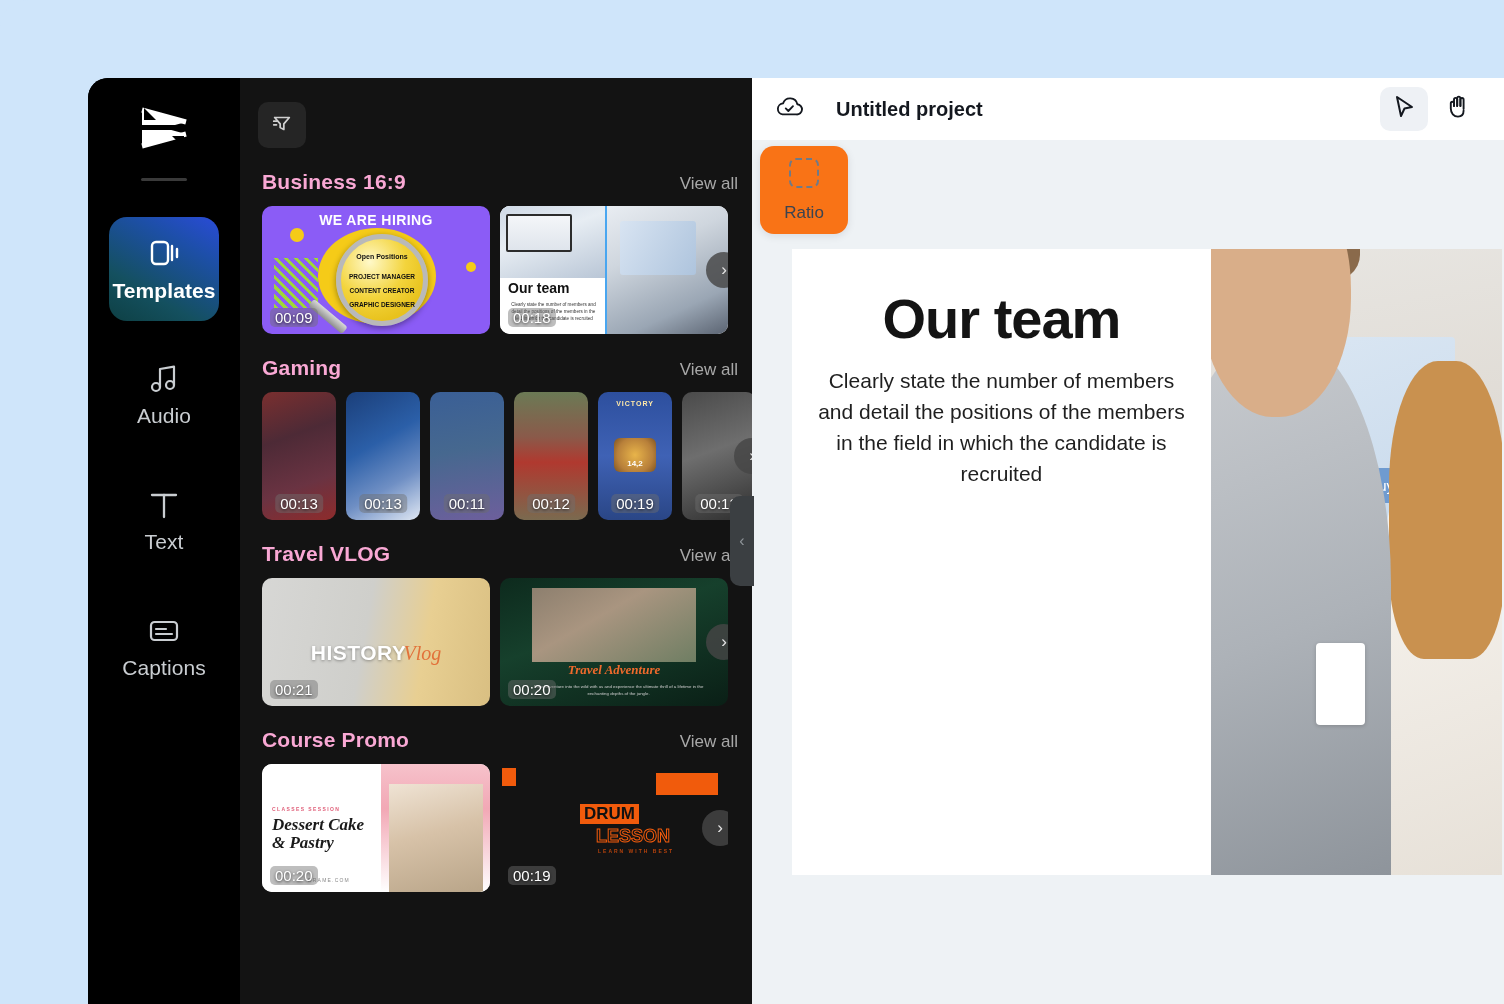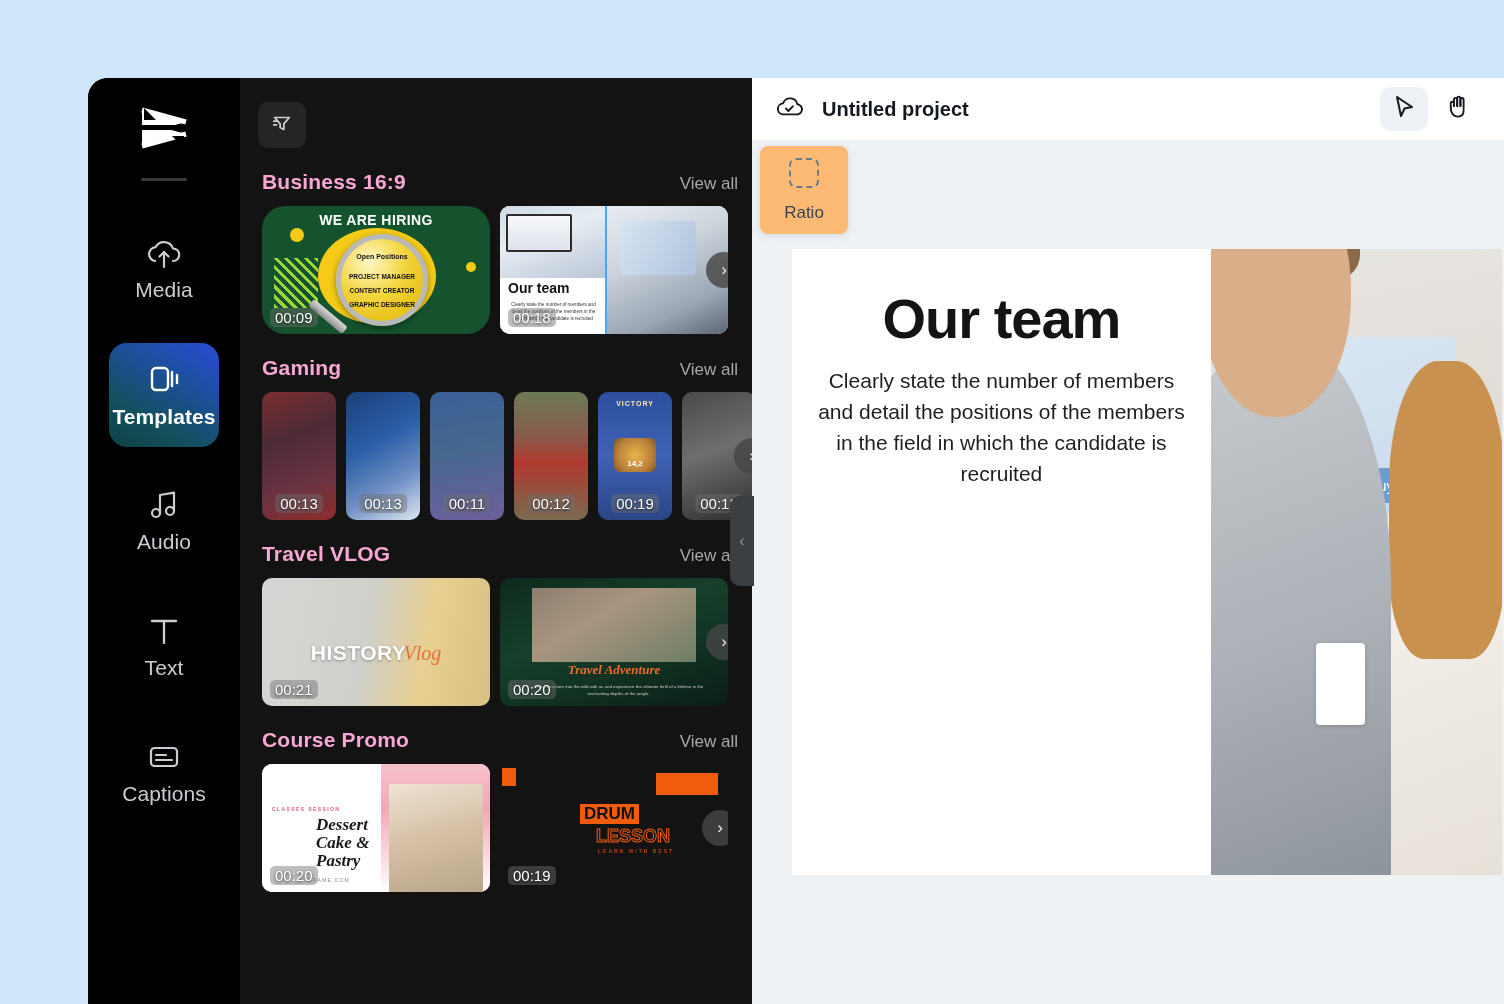--- a/index.html
+++ b/index.html
@@ -87,21 +87,21 @@
   .card.tall .dur { left: 50%; transform: translateX(-50%); }
   .nav-next {
     position: absolute; width: 36px; height: 36px; border-radius: 50%;
     background: rgba(70,70,70,.82); color: #e7e7e7;
     display:flex; align-items:center; justify-content:center;
     top: 50%; margin-top: -18px; cursor: pointer; font-size: 17px;
   }
 
   
   .art { position:absolute; inset:0; }
-  .hiring { background:#14532d;border-radius:23px; }
+  .hiring { background:#8b5cf6; }
   .hiring .h-title { position:absolute; top:6px; left:0; right:0; text-align:center;
     color:#fff; font-weight:800; font-size:14px; letter-spacing:.4px; font-family:"Liberation Sans",sans-serif;}
   .hiring .blob { position:absolute; width:118px; height:96px; background:#f5cb18; border-radius:50%; left:56px; top:22px;}
   .hiring .dot1 { position:absolute; width:14px;height:14px;border-radius:50%;background:#f5cb18;left:28px;top:22px;}
   .hiring .dot2 { position:absolute; width:10px;height:10px;border-radius:50%;background:#f5cb18;right:14px;top:56px;}
   .hiring .stripes{position:absolute;left:12px;top:52px;width:44px;height:50px;
     background:repeating-linear-gradient(45deg,#9ed63a 0 3px,transparent 3px 7px);}
   .hiring .glass{position:absolute;left:74px;top:28px;width:92px;height:92px;border-radius:50%;
     background:radial-gradient(circle at 35% 28%,#fff9c9 0%,#f3d43c 45%,#e8c21d 75%);
     border:5px solid #b9b9b9; box-shadow:0 2px 6px rgba(0,0,0,.4);}
@@ -144,47 +144,47 @@
   .adventure .inner-photo{position:absolute;left:14%;top:8%;width:72%;height:58%;
     background:linear-gradient(150deg,#8d7f6e 0%,#a99580 40%,#6f7e63 100%);}
   .adventure .ad-title{position:absolute;left:0;right:0;top:66%;text-align:center;color:#ef6a2c;
     font-size:13px;font-style:italic;font-weight:700;font-family:"Liberation Serif",serif;}
   .adventure .ad-body{position:absolute;left:10%;right:6%;top:82%;text-align:center;color:#cfcfcf;font-size:4.4px;line-height:1.6;}
 
   .dessert{background:#fff;display:flex;}
   .dessert .dl{width:52%;position:relative;background:#fff;padding:0 0 0 10px;}
   .dessert .dl .tagline{position:absolute;top:42px;left:10px;font-size:5px;color:#e0607a;letter-spacing:1.4px;font-weight:700;}
   .dessert .dl .dt{position:absolute;top:52px;left:10px;font-family:"Liberation Serif",serif;font-style:italic;
-    font-weight:700;font-size:17px;color:#1a1a1a;line-height:1.05;margin-left:44px;}
+    font-weight:700;font-size:17px;color:#1a1a1a;line-height:1.05;}
   .dessert .dl .dw{position:absolute;bottom:9px;left:46px;font-size:5px;color:#8a8a8a;letter-spacing:1.2px;}
   .dessert .dr{flex:1;background:linear-gradient(180deg,#f6c2cb 0%,#f2a8b5 35%,#fff 100%);position:relative;}
   .dessert .dr::after{content:"";position:absolute;left:8%;top:16%;right:6%;bottom:0;
     background:linear-gradient(165deg,#efe3d4 0%,#d7c2a8 45%,#b9a589 100%);}
 
   .drum{background:#0b0b0b;position:relative;}
   .drum .photo{position:absolute;left:0;top:0;width:40%;height:100%;
     background:linear-gradient(150deg,#5a5a5a 0%,#2a2a2a 55%,#0f0f0f 100%);}
   .drum .oblock{position:absolute;right:10px;top:9px;width:62px;height:22px;background:#f15b0c;}
   .drum .osm{position:absolute;left:2px;top:4px;width:14px;height:18px;background:#f15b0c;}
   .drum .t1{position:absolute;left:80px;top:40px;background:#f15b0c;color:#111;font-weight:800;font-size:17px;padding:0 4px;}
   .drum .t2{position:absolute;left:96px;top:62px;color:#f15b0c;font-weight:800;font-size:18px;
     -webkit-text-stroke:1px #f15b0c;color:transparent;}
   .drum .t3{position:absolute;left:98px;top:84px;color:#b8430c;font-size:5px;letter-spacing:2px;font-weight:700;}
 
   
   .preview { flex: 1; background: #fff; position: relative; display:flex; flex-direction: column; }
   .pv-header { height: 62px; display:flex; align-items:center; padding: 0 22px; gap: 14px; background:#fff; }
-  .pv-title { font-size: 20px; font-weight: 700; color: #14181f; margin-left: 4px;}
+  .pv-title { font-size: 20px; font-weight: 700; color: #14181f; margin-left: 18px;}
   .pv-tools { margin-left: auto; display:flex; align-items:center; gap: 6px; }
   .tool-btn { width: 48px; height: 44px; border-radius: 10px; display:flex; align-items:center; justify-content:center; cursor:pointer;}
   .tool-btn.sel { background: #eef1f5; }
   .pv-body { flex: 1; background: #eef2f5; position: relative; }
   .ratio-btn {
     position: absolute; left: 8px; top: 6px; width: 88px; height: 88px;
-    background: #fdba74; border-radius: 8px; box-shadow: 0 2px 8px rgba(16,24,40,.10);
+    background: #f97316; border-radius: 14px; box-shadow: 0 2px 8px rgba(16,24,40,.10);
     display:flex; flex-direction:column; align-items:center; justify-content:center; gap: 15px; cursor:pointer;
   }
   .ratio-btn .rlabel { font-size: 17px; color: #3a4452; }
   .ratio-icon { width: 30px; height: 30px; border: 2.5px dashed #6f7a88; border-radius: 7px; }
 
   .canvas {
     position: absolute; left: 40px; top: 109px; width: 710px; height: 626px;
     background: #fff; display: flex; overflow: hidden;
   }
   .canvas-left { width: 59%; display:flex; flex-direction:row; background:#fff; }
@@ -258,30 +258,20 @@
         <path d="M6 6 L50 18" stroke="#fff" stroke-width="5" fill="none"></path>
         <path d="M6 42 L50 30" stroke="#fff" stroke-width="5" fill="none"></path>
         <rect x="4" y="21" width="48" height="5" fill="#000"></rect>
         <path d="M8 4 L20 16 L8 16 Z" fill="#000"></path>
         <path d="M48 44 L36 32 L48 32 Z" fill="#000"></path>
       </svg>
     </div>
     <div class="rail-divider"></div>
 
     <div class="rail-items">
-      <div class="rail-item">
-        <span>
-          <svg width="40" height="32" viewBox="0 0 40 32" fill="none" stroke="#c9cdd1" stroke-width="2.2" stroke-linecap="round" stroke-linejoin="round">
-            <path d="M11 24a7 7 0 0 1 .6-13.9A9.5 9.5 0 0 1 29 11.5 6.2 6.2 0 0 1 29 24"></path>
-            <path d="M20 30V15"></path>
-                <path d="M15.5 19.5 20 15l4.5 4.5"></path>
-          </svg>
-        </span>
-        <span class="ri-label">Media</span>
-      </div>
 
       <div class="rail-item active">
         <span>
           <svg width="40" height="34" viewBox="0 0 40 34" fill="none" stroke="#fff" stroke-width="2.4" stroke-linecap="round">
             <rect x="8" y="6" width="16" height="22" rx="4"></rect>
             <path d="M28 10v14"></path>
                 <path d="M33 13v8"></path>
           </svg>
         </span>
         <span class="ri-label">Templates</span>

